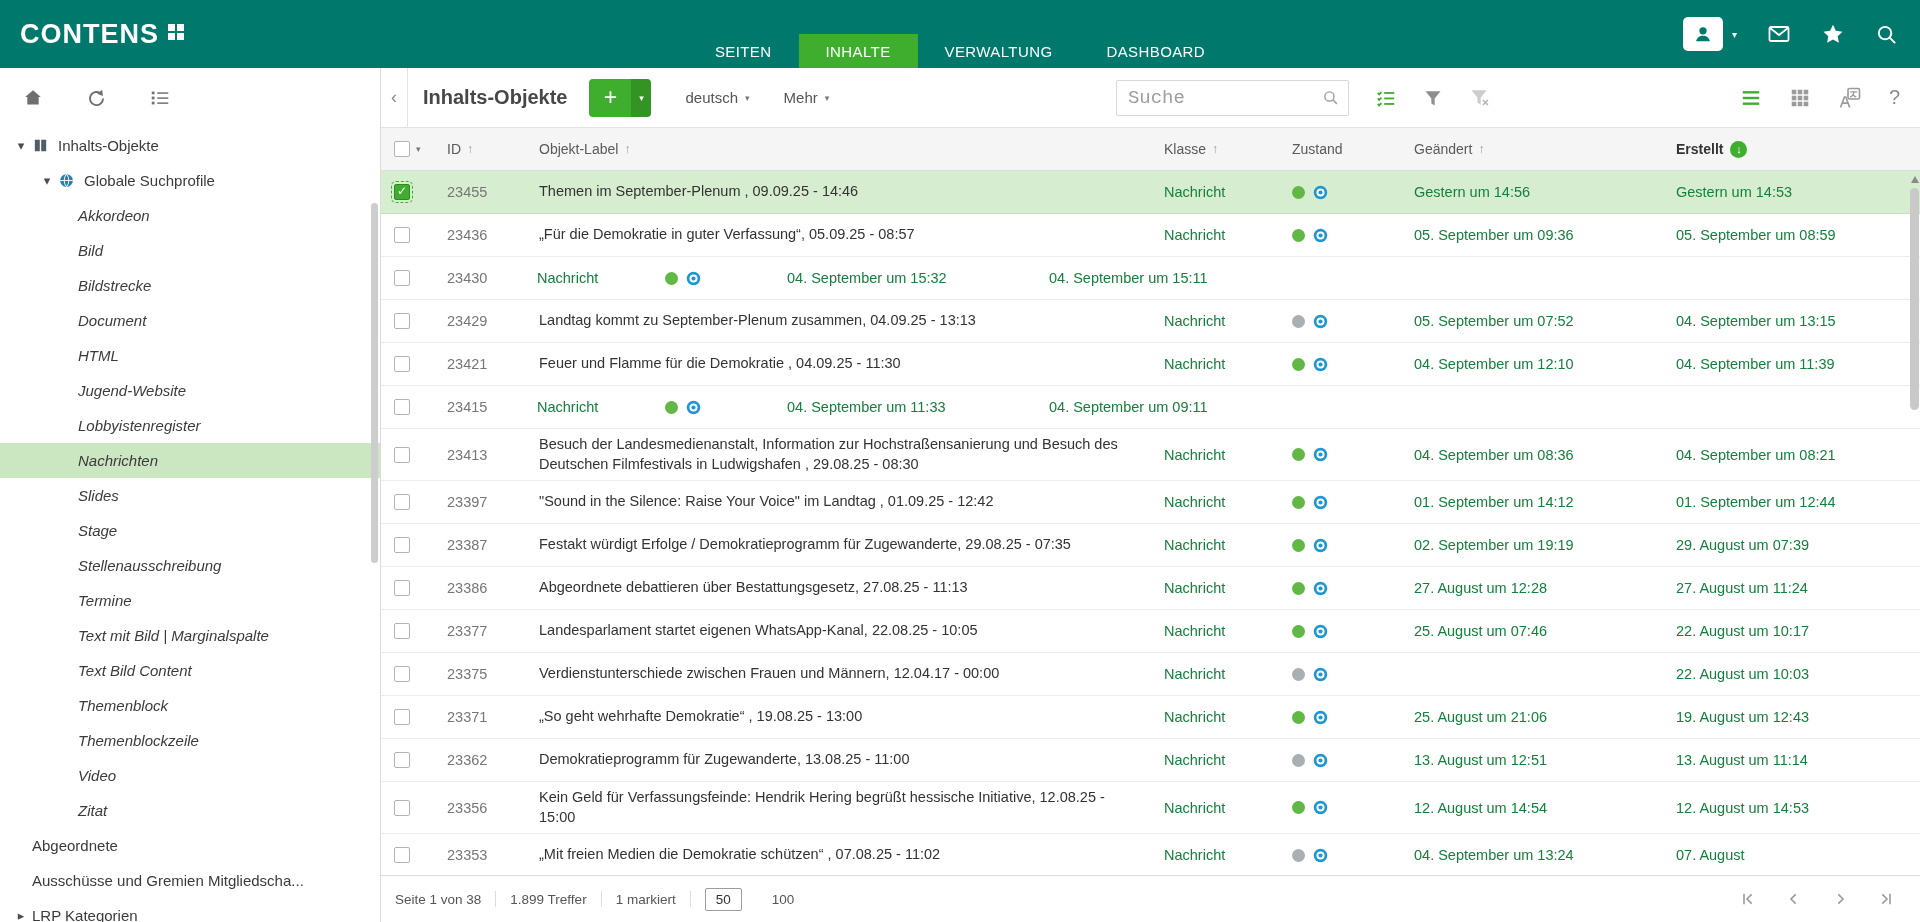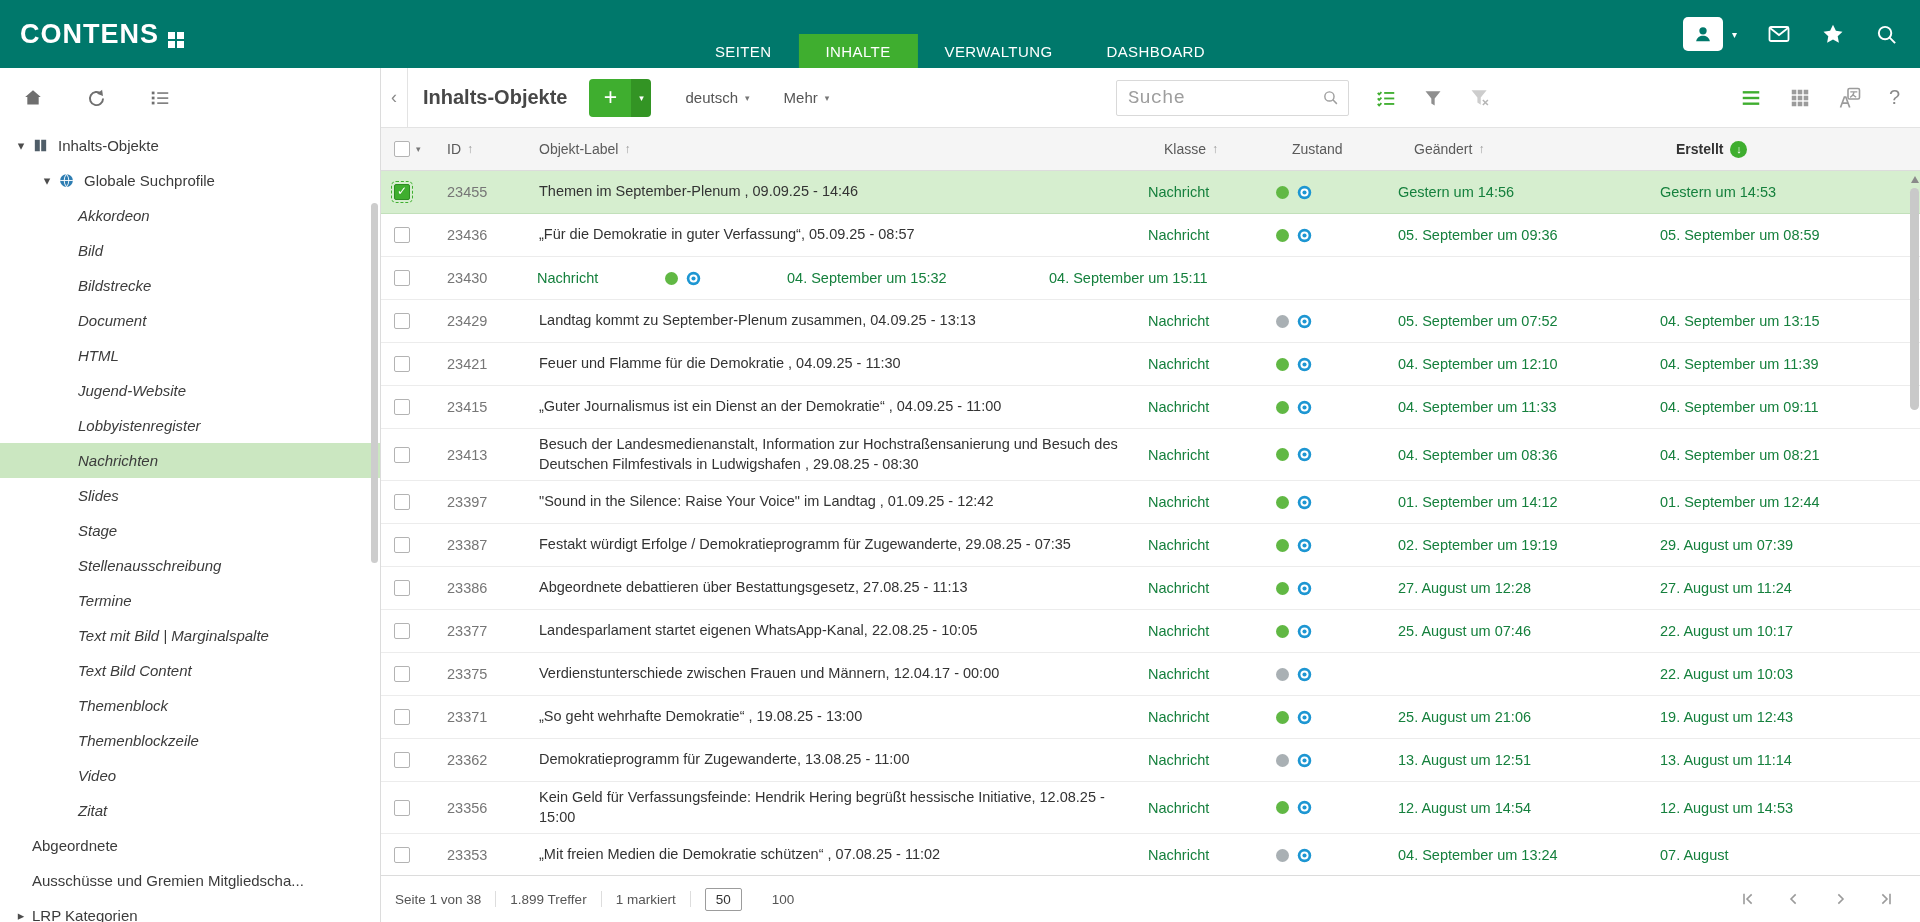--- a/index.html
+++ b/index.html
@@ -2,21 +2,21 @@
 <html><head>
 <meta charset="utf-8">
 <title>CONTENS</title>
 <style>
   *{box-sizing:border-box;margin:0;padding:0}
   html,body{width:1920px;height:922px;overflow:hidden;background:#fff;
     font-family:"Liberation Sans","DejaVu Sans",sans-serif;color:#333}
 
   
   .topbar{height:68px;background:#00786b;position:relative;display:flex;align-items:center;color:#fff}
-  .logo{display:flex;align-items:flex-end;gap:9px;padding-left:20px;cursor:default}
+  .logo{display:flex;align-items:center;gap:9px;padding-left:20px;cursor:default}
   .logo-text{font-size:27px;font-weight:bold;letter-spacing:1px;line-height:1}
   .logo-mark{display:grid;grid-template-columns:7px 7px;grid-auto-rows:7px;gap:2px;margin-top:-4px}
   .logo-mark i{background:#fff;display:block}
   .tabs{position:absolute;left:50%;bottom:0;transform:translateX(-50%);display:flex;height:34px}
   .tab{display:flex;align-items:center;padding:0 27px;font-size:15px;letter-spacing:.4px;cursor:pointer;white-space:nowrap}
   .tab.active{background:#3fae2f}
   .topbar-right{position:absolute;right:22px;top:50%;transform:translateY(-50%);display:flex;align-items:center;gap:30px}
   .avatar-group{display:flex;align-items:center;gap:9px;cursor:pointer}
   .avatar{width:40px;height:34px;background:#fff;border-radius:5px;display:flex;align-items:center;justify-content:center}
   .tb-caret{font-size:10px;color:#fff}
@@ -76,21 +76,21 @@
   .c-erstellt{width:240px;flex:none;padding-left:8px}
   .thead .cell{cursor:pointer}
   .sort{margin-left:6px;color:#9a9a9a;font-size:12px}
   .sort-badge{margin-left:7px;width:17px;height:17px;border-radius:50%;background:#3fae2f;color:#fff;
     display:inline-flex;align-items:center;justify-content:center;font-size:11px;flex:none}
   .hdr-bold{font-weight:bold;color:#333}
   .hdr-caret{font-size:9px;color:#777}
 
   .rows{flex:1;overflow:hidden}
   .trow{display:flex;align-items:center;min-height:43px;border-bottom:1px solid #ececec;font-size:14.5px;
-    color:#333;background:#fff;cursor:pointer;padding-right:28px}
+    color:#333;background:#fff;cursor:pointer;padding-right:12px}
   .trow.selected{background:#d6eecf;border-color:#c2e0ba}
   .trow .c-id{color:#767676}
   .trow .c-label{line-height:1.35;padding-top:6px;padding-bottom:6px;color:#333}
   .trow .c-klasse,.trow .c-geaendert,.trow .c-erstellt{color:#15803d}
 
   .cbx{width:16px;height:16px;border:1px solid #b3b3b3;border-radius:2px;background:#fff;flex:none;
     position:relative;display:inline-block;cursor:pointer}
   .cbx.checked{background:#3fae2f;border-color:#2f8c24;outline:1px dashed #3fae2f;outline-offset:2px}
   .cbx.checked::after{content:"✓";color:#fff;font-size:12px;position:absolute;left:2px;top:-1px}
 
@@ -566,21 +566,20 @@
           </div>
           <div class="cell c-geaendert">04. September um 12:10</div>
           <div class="cell c-erstellt">04. September um 11:39</div>
         </div>
 
         <div class="trow">
           <div class="cell c-select">
             <span class="cbx"></span>
           </div>
           <div class="cell c-id">23415</div>
-          <div class="cell c-label">„Guter Journalismus ist ein Dienst an der Demokratie“ , 04.09.25 - 11:00</div>
           <div class="cell c-klasse">Nachricht</div>
           <div class="cell c-zustand">
             <span class="dot dot-green"></span>
             <span style="display:flex">
               <svg width="15" height="15" viewBox="0 0 16 16">
                 <circle cx="8" cy="8" r="7.2" fill="#1d96d2"></circle>
                 <circle cx="8" cy="8" r="4.3" fill="#fff"></circle>
                 <circle cx="8" cy="8" r="2.2" fill="#1d96d2"></circle>
               </svg>
             </span>

